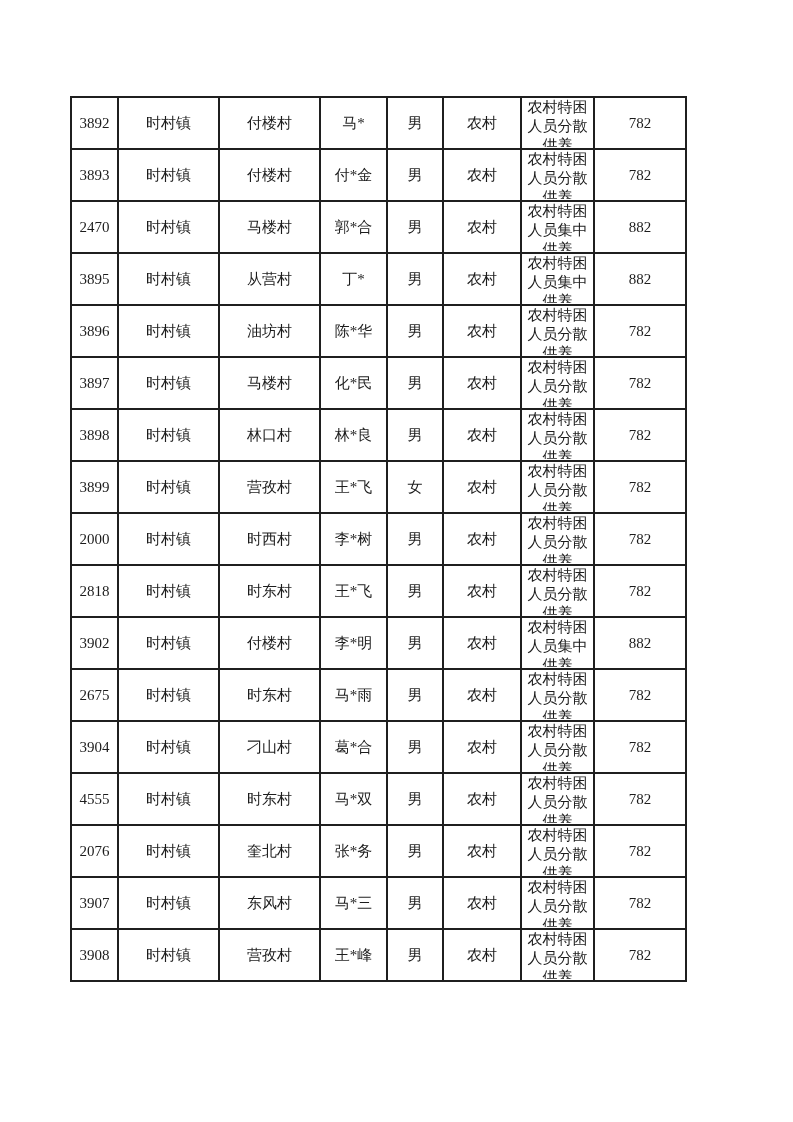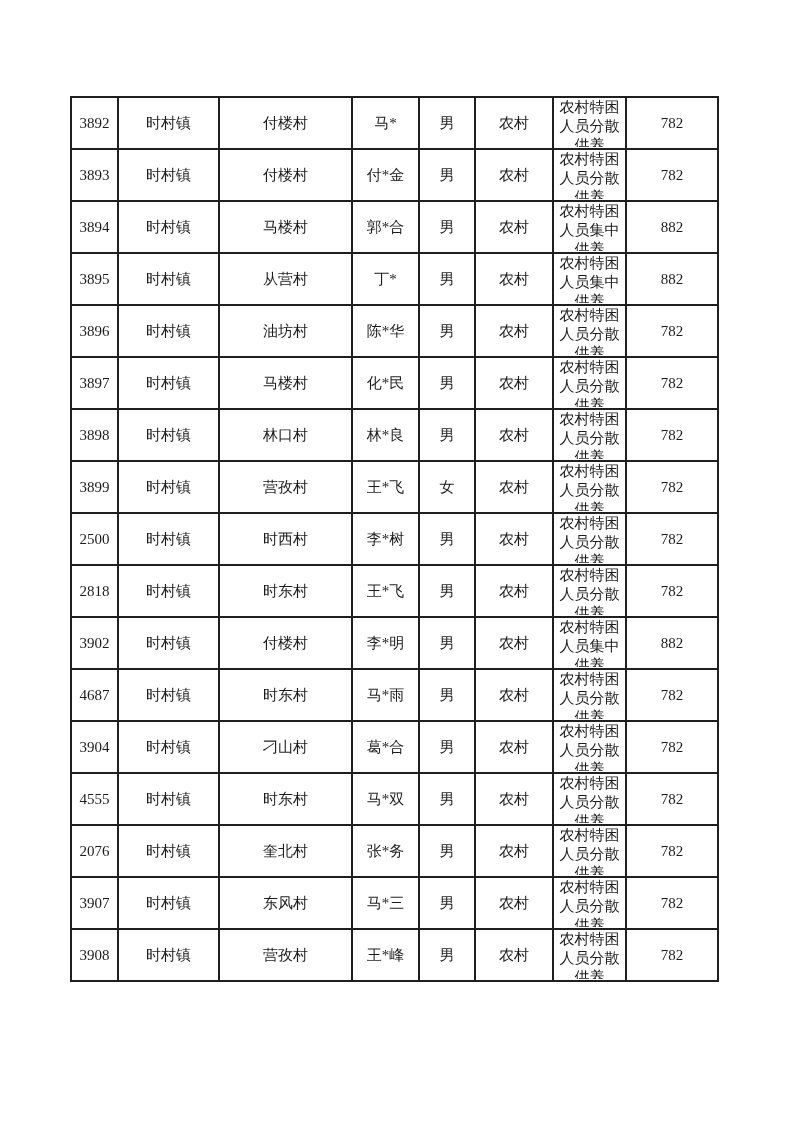--- a/index.html
+++ b/index.html
@@ -37,21 +37,21 @@
     vertical-align: middle;
     font-size: 15px;
     padding: 0 2px;
     overflow: hidden;
   }
   table.benefits tr {
     height: 52px;
   }
   .col-id        { width: 47px; border-radius: 10px;  }
   .col-town      { width: 101px; font-family: Liberation Serif, serif; }
-  .col-village   { width: 133px; }
+  .col-village   { width: 101px; }
   .col-name      { width: 67px;  }
   .col-gender    { width: 56px;  }
   .col-residence { width: 78px;  }
   .col-category  { width: 73px;  vertical-align: top !important; padding: 0 5px !important; }
   .col-amount    { width: 92px;  }
   .category-clip {
     max-height: 49px;
     overflow: hidden;
     line-height: 19px;
     word-break: break-all;
@@ -92,21 +92,21 @@
           <td class="col-village">付楼村</td>
           <td class="col-name">付*金</td>
           <td class="col-gender">男</td>
           <td class="col-residence">农村</td>
           <td class="col-category">
             <div class="category-clip">农村特困人员分散供养</div>
           </td>
           <td class="col-amount">782</td>
         </tr>
         <tr>
-          <td class="col-id">3894</td>
+          <td class="col-id">2470</td>
           <td class="col-town">时村镇</td>
           <td class="col-village">马楼村</td>
           <td class="col-name">郭*合</td>
           <td class="col-gender">男</td>
           <td class="col-residence">农村</td>
           <td class="col-category">
             <div class="category-clip">农村特困人员集中供养</div>
           </td>
           <td class="col-amount">882</td>
         </tr>
@@ -164,21 +164,21 @@
           <td class="col-village">营孜村</td>
           <td class="col-name">王*飞</td>
           <td class="col-gender">女</td>
           <td class="col-residence">农村</td>
           <td class="col-category">
             <div class="category-clip">农村特困人员分散供养</div>
           </td>
           <td class="col-amount">782</td>
         </tr>
         <tr>
-          <td class="col-id">2500</td>
+          <td class="col-id">2000</td>
           <td class="col-town">时村镇</td>
           <td class="col-village">时西村</td>
           <td class="col-name">李*树</td>
           <td class="col-gender">男</td>
           <td class="col-residence">农村</td>
           <td class="col-category">
             <div class="category-clip">农村特困人员分散供养</div>
           </td>
           <td class="col-amount">782</td>
         </tr>
@@ -200,21 +200,21 @@
           <td class="col-village">付楼村</td>
           <td class="col-name">李*明</td>
           <td class="col-gender">男</td>
           <td class="col-residence">农村</td>
           <td class="col-category">
             <div class="category-clip">农村特困人员集中供养</div>
           </td>
           <td class="col-amount">882</td>
         </tr>
         <tr>
-          <td class="col-id">4687</td>
+          <td class="col-id">2675</td>
           <td class="col-town">时村镇</td>
           <td class="col-village">时东村</td>
           <td class="col-name">马*雨</td>
           <td class="col-gender">男</td>
           <td class="col-residence">农村</td>
           <td class="col-category">
             <div class="category-clip">农村特困人员分散供养</div>
           </td>
           <td class="col-amount">782</td>
         </tr>

